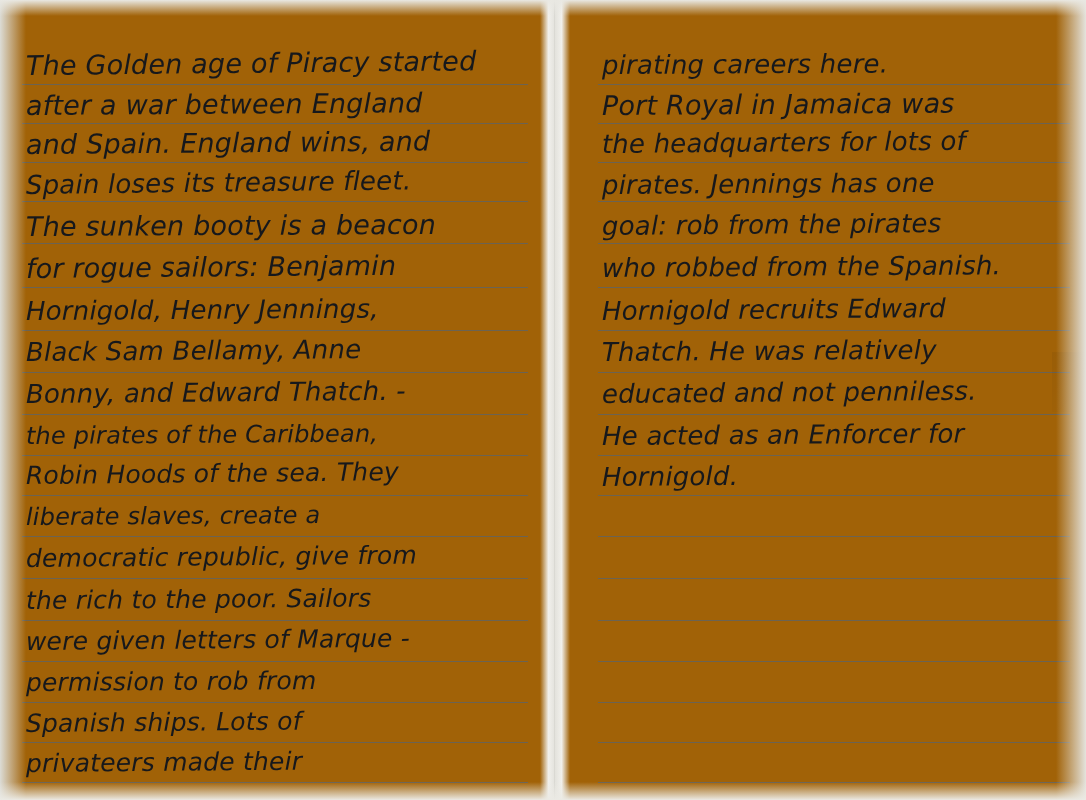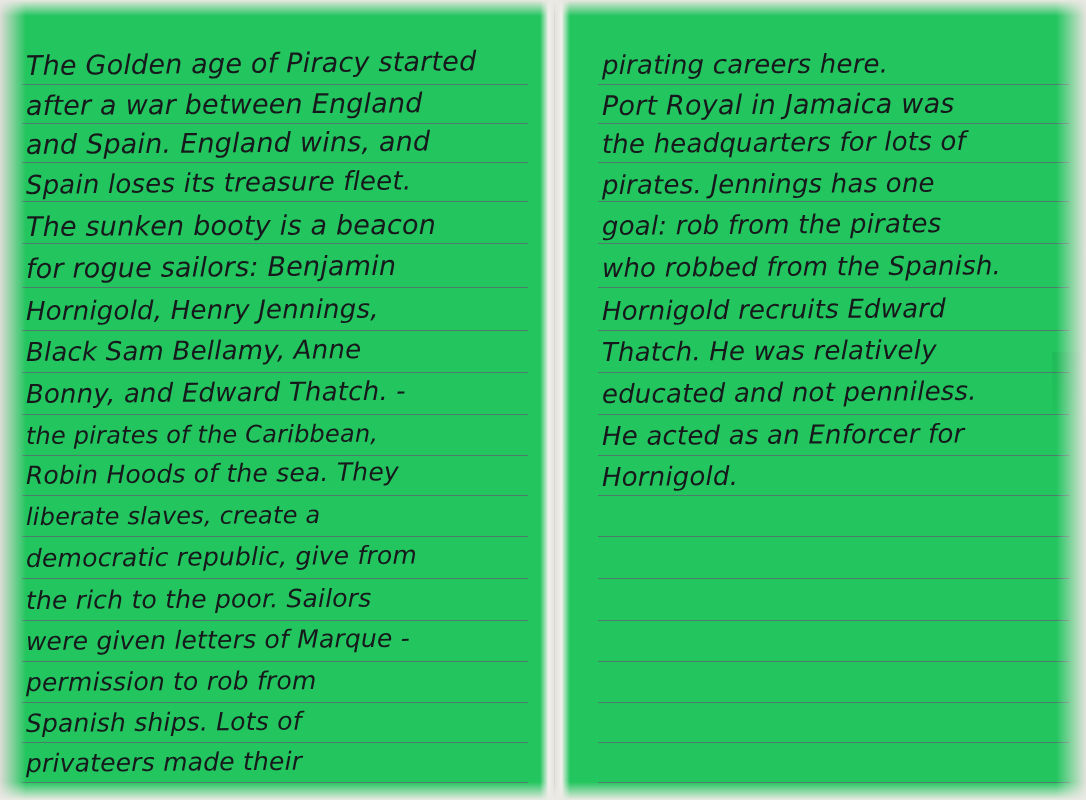--- a/index.html
+++ b/index.html
@@ -7,21 +7,21 @@
     padding: 0;
     background: #ffffff;
   }
   body {
     font-family: "DejaVu Sans", sans-serif;
   }
   .page {
     position: relative;
     width: 1086px;
     height: 800px;
-    background: #22c55e;
+    background: #a16207;
     overflow: hidden;
   }
   
   .paper-shade-left {
     position: absolute;
     left: 0; top: 0;
     width: 26px; height: 800px;
     background: linear-gradient(to right, #dcdcd6, rgba(255,255,255,0));
     pointer-events: none;
   }

